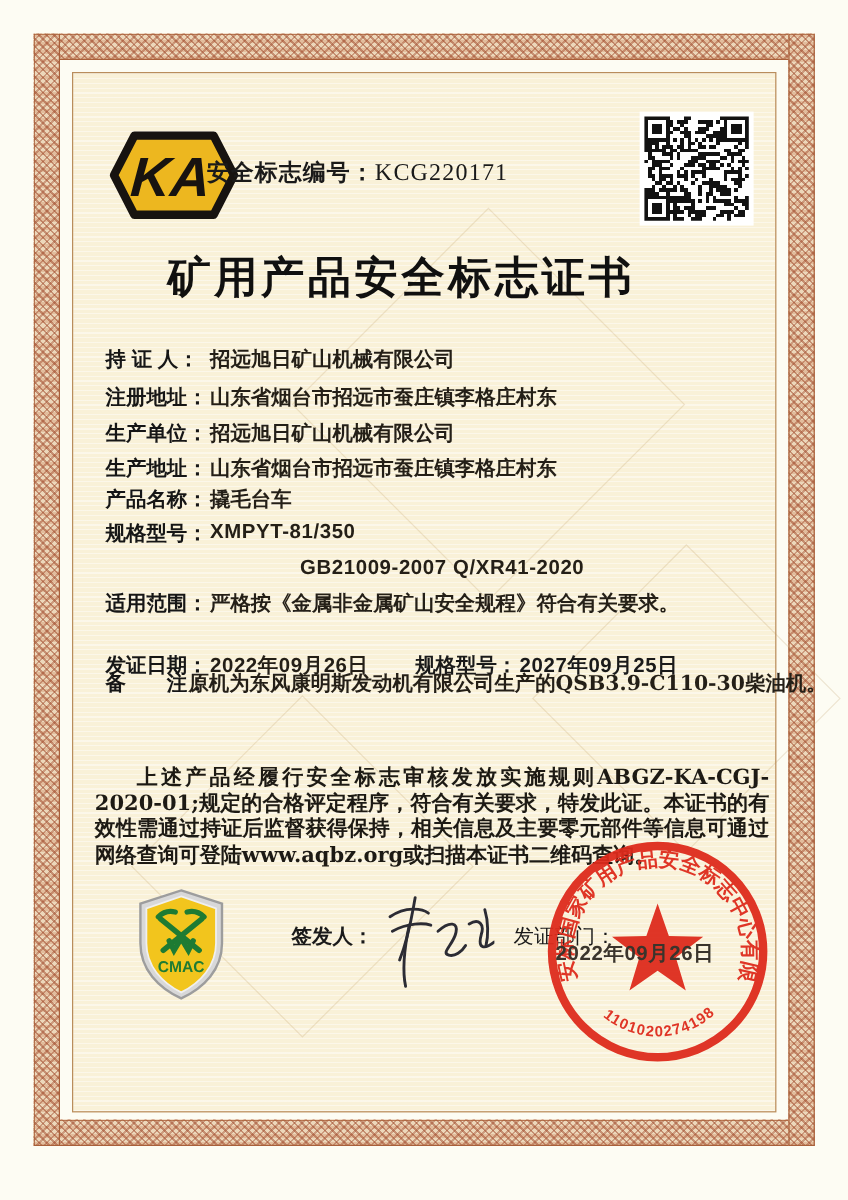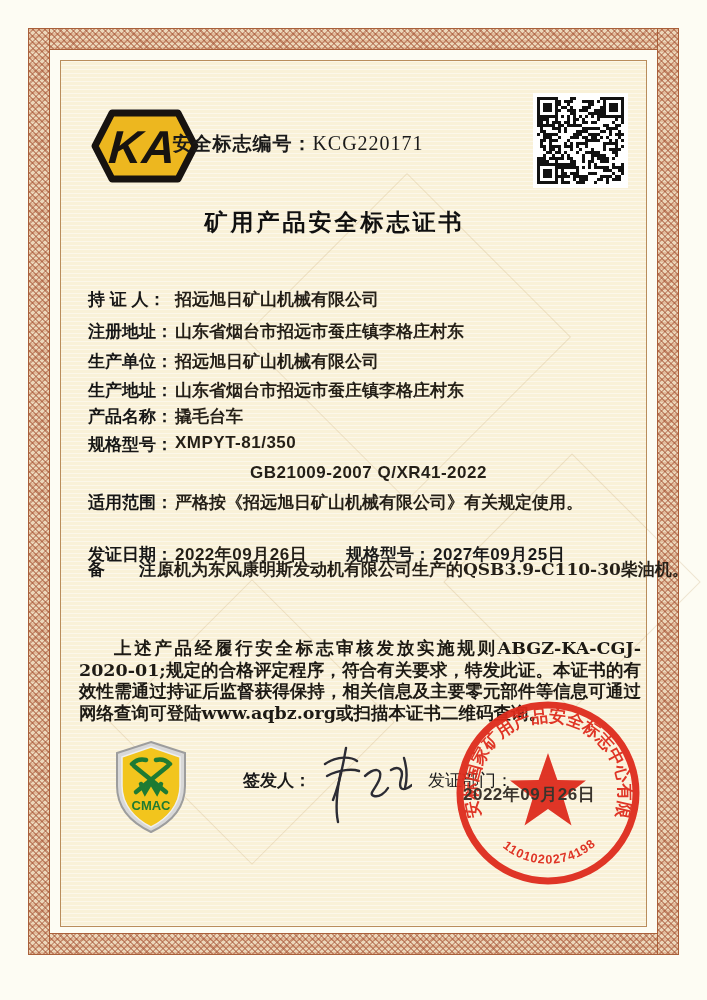--- a/index.html
+++ b/index.html
@@ -25,21 +25,21 @@
   .wm{position:absolute;border:1px solid rgba(185,150,90,.22);transform:rotate(45deg);}
   .wm1{left:230px;top:160px;width:230px;height:230px;}
   .wm2{left:90px;top:560px;width:200px;height:200px;}
   .wm3{left:420px;top:430px;width:180px;height:180px;}
 
   .abs{position:absolute;}
   .ka-wrap{left:88px;top:104px;width:114px;height:84px;}
   .markno{left:0;top:131px;width:540px;text-align:center;font-size:19px;font-weight:bold;letter-spacing:1px;padding-left:28px;}
   .markno .num{font-family:"Liberation Serif",serif;font-weight:normal;font-size:20px;letter-spacing:1px;}
   .qr-wrap{left:533px;top:93px;width:95px;height:95px;background:#ffffff;display:flex;align-items:center;justify-content:center;}
-  .title{left:0;top:207px;width:669px;text-align:center;font-size:23px;font-weight:bold;
+  .title{left:0;top:207px;width:669px;text-align:center;font-size:36px;font-weight:bold;
          font-family:"Liberation Serif",serif;letter-spacing:3px;color:#101010;}
 
   .row{position:absolute;left:88px;width:550px;font-size:17px;white-space:nowrap;}
   .row .lbl{font-weight:bold;color:#161616;}
   .row .val{position:absolute;left:87px;font-family:"DejaVu Serif",serif;font-weight:600;color:#241f17;}
   .row .val.sans{font-family:"Liberation Sans",sans-serif;font-weight:bold;letter-spacing:.5px;}
   .r1{top:288px}.r2{top:320px}.r3{top:350px}.r4{top:379px}.r5{top:405px}
   .r6{top:433px}.r7{top:463px}.r8{top:491px}.r9{top:543px}.r10{top:558px}
   .r7 .val{left:162px;}
   .r9 .val{left:87px;}
@@ -545,25 +545,25 @@
   </div>
   <div class="row r5 z2">
     <span class="lbl">产品名称：</span>
     <span class="val">撬毛台车</span>
   </div>
   <div class="row r6 z2">
     <span class="lbl">规格型号：</span>
     <span class="val sans">XMPYT-81/350</span>
   </div>
   <div class="row r7 z2">
-    <span class="val sans">GB21009-2007 Q/XR41-2022</span>
+    <span class="val sans">GB21009-2007 Q/XR41-2020</span>
   </div>
   <div class="row r8 z2">
     <span class="lbl">适用范围：</span>
-    <span class="val">严格按《招远旭日矿山机械有限公司》有关规定使用。</span>
+    <span class="val">严格按《金属非金属矿山安全规程》符合有关要求。</span>
   </div>
   <div class="row r9 z2">
     <span class="lbl">发证日期：</span>
     <span class="val sans">2022年09月26日</span>
     <span class="lbl2">规格型号：</span>
     <span class="val2">2027年09月25日</span>
   </div>
   <div class="row r10 z2">
     <span class="lbl">备　　注：</span>
     <span class="val">原机为东风康明斯发动机有限公司生产的QSB3.9-C110-30柴油机。</span>

